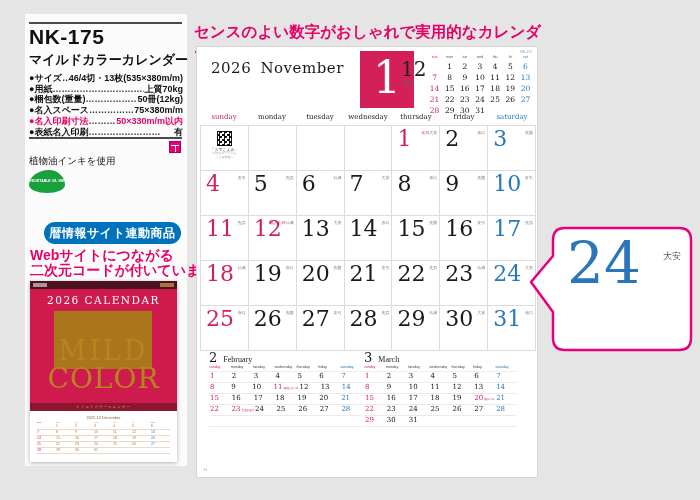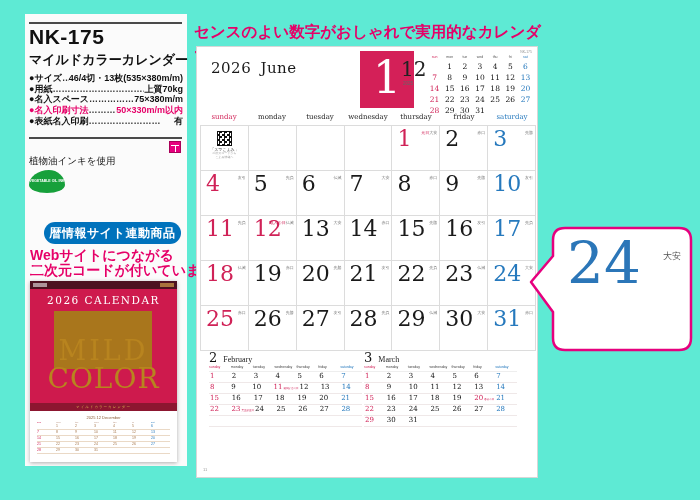--- a/index.html
+++ b/index.html
@@ -1,17 +1,17 @@
 <!DOCTYPE html>
 <html><head>
 <meta charset="utf-8">
 <style>
   *{margin:0;padding:0;box-sizing:border-box}
   html,body{width:700px;height:500px}
-  .page{position:relative;width:700px;height:500px;background:#5eead4;font-family:"Liberation Sans",sans-serif;color:#111;overflow:hidden}
+  .page{position:relative;width:700px;height:500px;background:#e5e5e5;font-family:"Liberation Sans",sans-serif;color:#111;overflow:hidden}
   .abs{position:absolute}
   .serif{font-family:"DejaVu Serif","Liberation Serif",serif}
 
   
   .left-bg{left:25px;top:14px;width:162px;height:452px;background:#fbfbfb}
   .rule{height:2px;background:#4a4a4a}
   #rule1{left:29px;top:22px;width:153px}
   #rule2{left:29px;top:137px;width:153px}
   .code{left:29px;top:25px;font-size:21px;font-weight:bold;letter-spacing:.5px}
   .pname{left:29px;top:51px;font-size:13px;font-weight:bold}
@@ -112,20 +112,25 @@
         <span class="sl">●サイズ</span>
         <span class="sd">……</span>
         <span class="sv">46/4切・13枚(535×380m/m)</span>
       </div>
       <div class="spec-row">
         <span class="sl">●用紙</span>
         <span class="sd">………………………………</span>
         <span class="sv">上質70kg</span>
       </div>
       <div class="spec-row">
+        <span class="sl">●梱包数(重量)</span>
+        <span class="sd">………………</span>
+        <span class="sv">50冊(12kg)</span>
+      </div>
+      <div class="spec-row">
         <span class="sl">●名入スペース</span>
         <span class="sd">……………</span>
         <span class="sv">75×380m/m</span>
       </div>
       <div class="spec-row hl">
         <span class="sl">●名入印刷寸法</span>
         <span class="sd">…………</span>
         <span class="sv">50×330m/m以内</span>
       </div>
       <div class="spec-row">
@@ -215,21 +220,21 @@
             <span class="md"></span>
             <span class="md sat"></span>
           </div>
         </div>
     </div>
   </div>
 
   <div class="abs headline">センスのよい数字がおしゃれで実用的なカレンダー</div>
 
   <div class="sheet">
-    <div class="sh-title serif">2026 June</div>
+    <div class="sh-title serif">2026 November</div>
     <div class="sh-box">
       <span class="serif">1</span>
     </div>
     <div class="sh-corner">NK-175</div>
 
     <div class="mini-dec-wrap">
       <div class="m-num serif">12</div>
       <div class="m-year">2025</div>
       <div id="mini-dec">
           <div class="mini-head">

